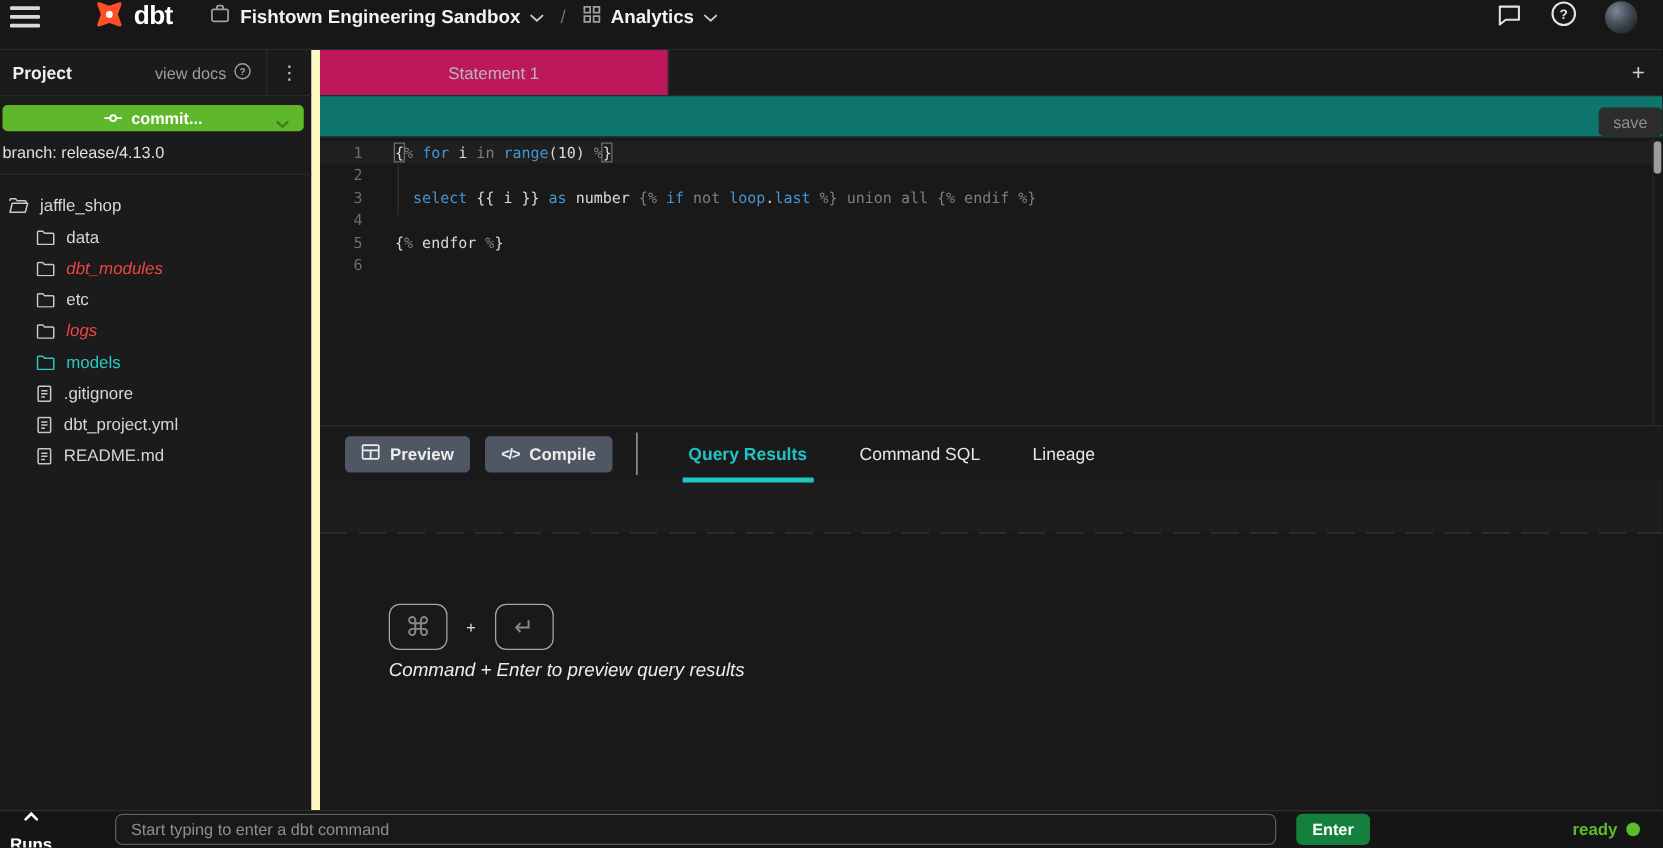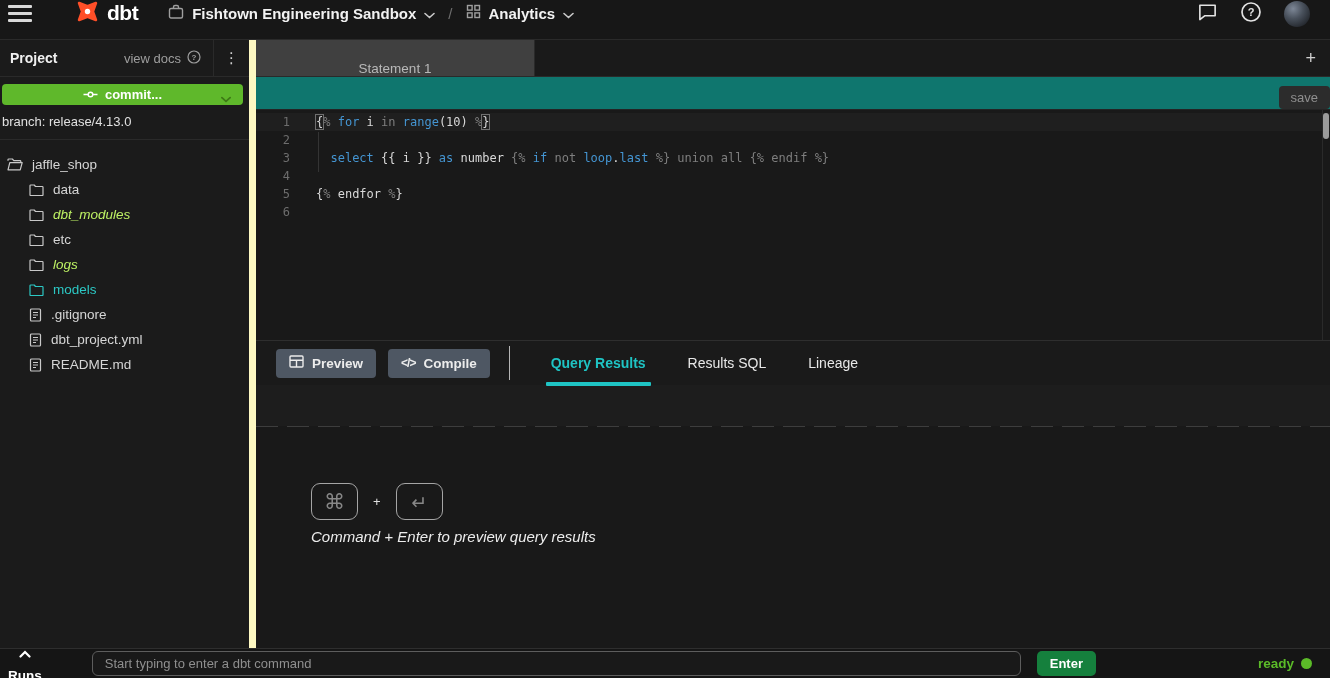--- a/index.html
+++ b/index.html
@@ -39,29 +39,29 @@
     display:flex; align-items:center; justify-content:center; gap:7px; cursor:pointer;
     font-family:inherit; }
   .commit-chevron { position:absolute; right:12px; top:7px; }
   .branch { margin:9px 0 0 2px; font-size:13px; color:#e0e0e0; }
   .tree { padding-top:12px; }
   .tree-row { height:25px; display:flex; align-items:center; gap:9px; font-size:13.5px;
     color:#d6d6d6; cursor:pointer; }
   .tree-row.lvl0 { padding-left:7px; }
   .tree-row.lvl1 { padding-left:29px; }
   .tree-row svg { flex-shrink:0; }
-  .tree-row.muted-italic { color:#bef264; font-style:italic; }
+  .tree-row.muted-italic { color:#ef4444; font-style:italic; }
   .tree-row.active { color:#2cc8c4; }
   .tree-row.active svg { stroke:#2cc8c4; }
 
   
   .tabbar { height:37px; background:#1a1a1a; border-bottom:1px solid #2a2a2a;
     display:flex; align-items:stretch; }
-  .edit-tab { width:279px; border-right:1px solid #2a2a2a; background:#404040;
-    display:flex; align-items:flex-end; justify-content:center; color:#b8b8b8;
+  .edit-tab { width:279px; border-right:1px solid #2a2a2a; background:#be185d;
+    display:flex; align-items:center; justify-content:center; color:#b8b8b8;
     font-size:13.5px; cursor:pointer; }
   .new-tab { margin-left:auto; display:flex; align-items:center; padding-right:14px;
     color:#d0d0d0; font-size:18px; cursor:pointer; }
   .saverow { height:33px; background:#0f766e; border-bottom:1px solid #242424;
     display:flex; align-items:flex-end; justify-content:flex-end; }
   .save-btn { background:#2c2c2c; color:#8f8f8f; border:none; border-radius:4px;
     font-size:13px; padding:4px 12px; cursor:pointer; font-family:inherit; }
 
   
   .editor { height:230px; background:#191919; position:relative;
@@ -348,21 +348,21 @@
         <span class="code-glyph">&lt;/&gt;</span>
         <span>Compile</span>
       </button>
       <div class="vdivider"></div>
       <div class="rtabs">
           <div class="rtab active">
             <span>Query Results</span>
             <div class="tab-underline"></div>
           </div>
           <div class="rtab">
-            <span>Results SQL</span>
+            <span>Command SQL</span>
           </div>
           <div class="rtab">
             <span>Lineage</span>
           </div>
         </div>
     </div>
 
     <div class="subrow"></div>
     <div class="dash-line"></div>
 

